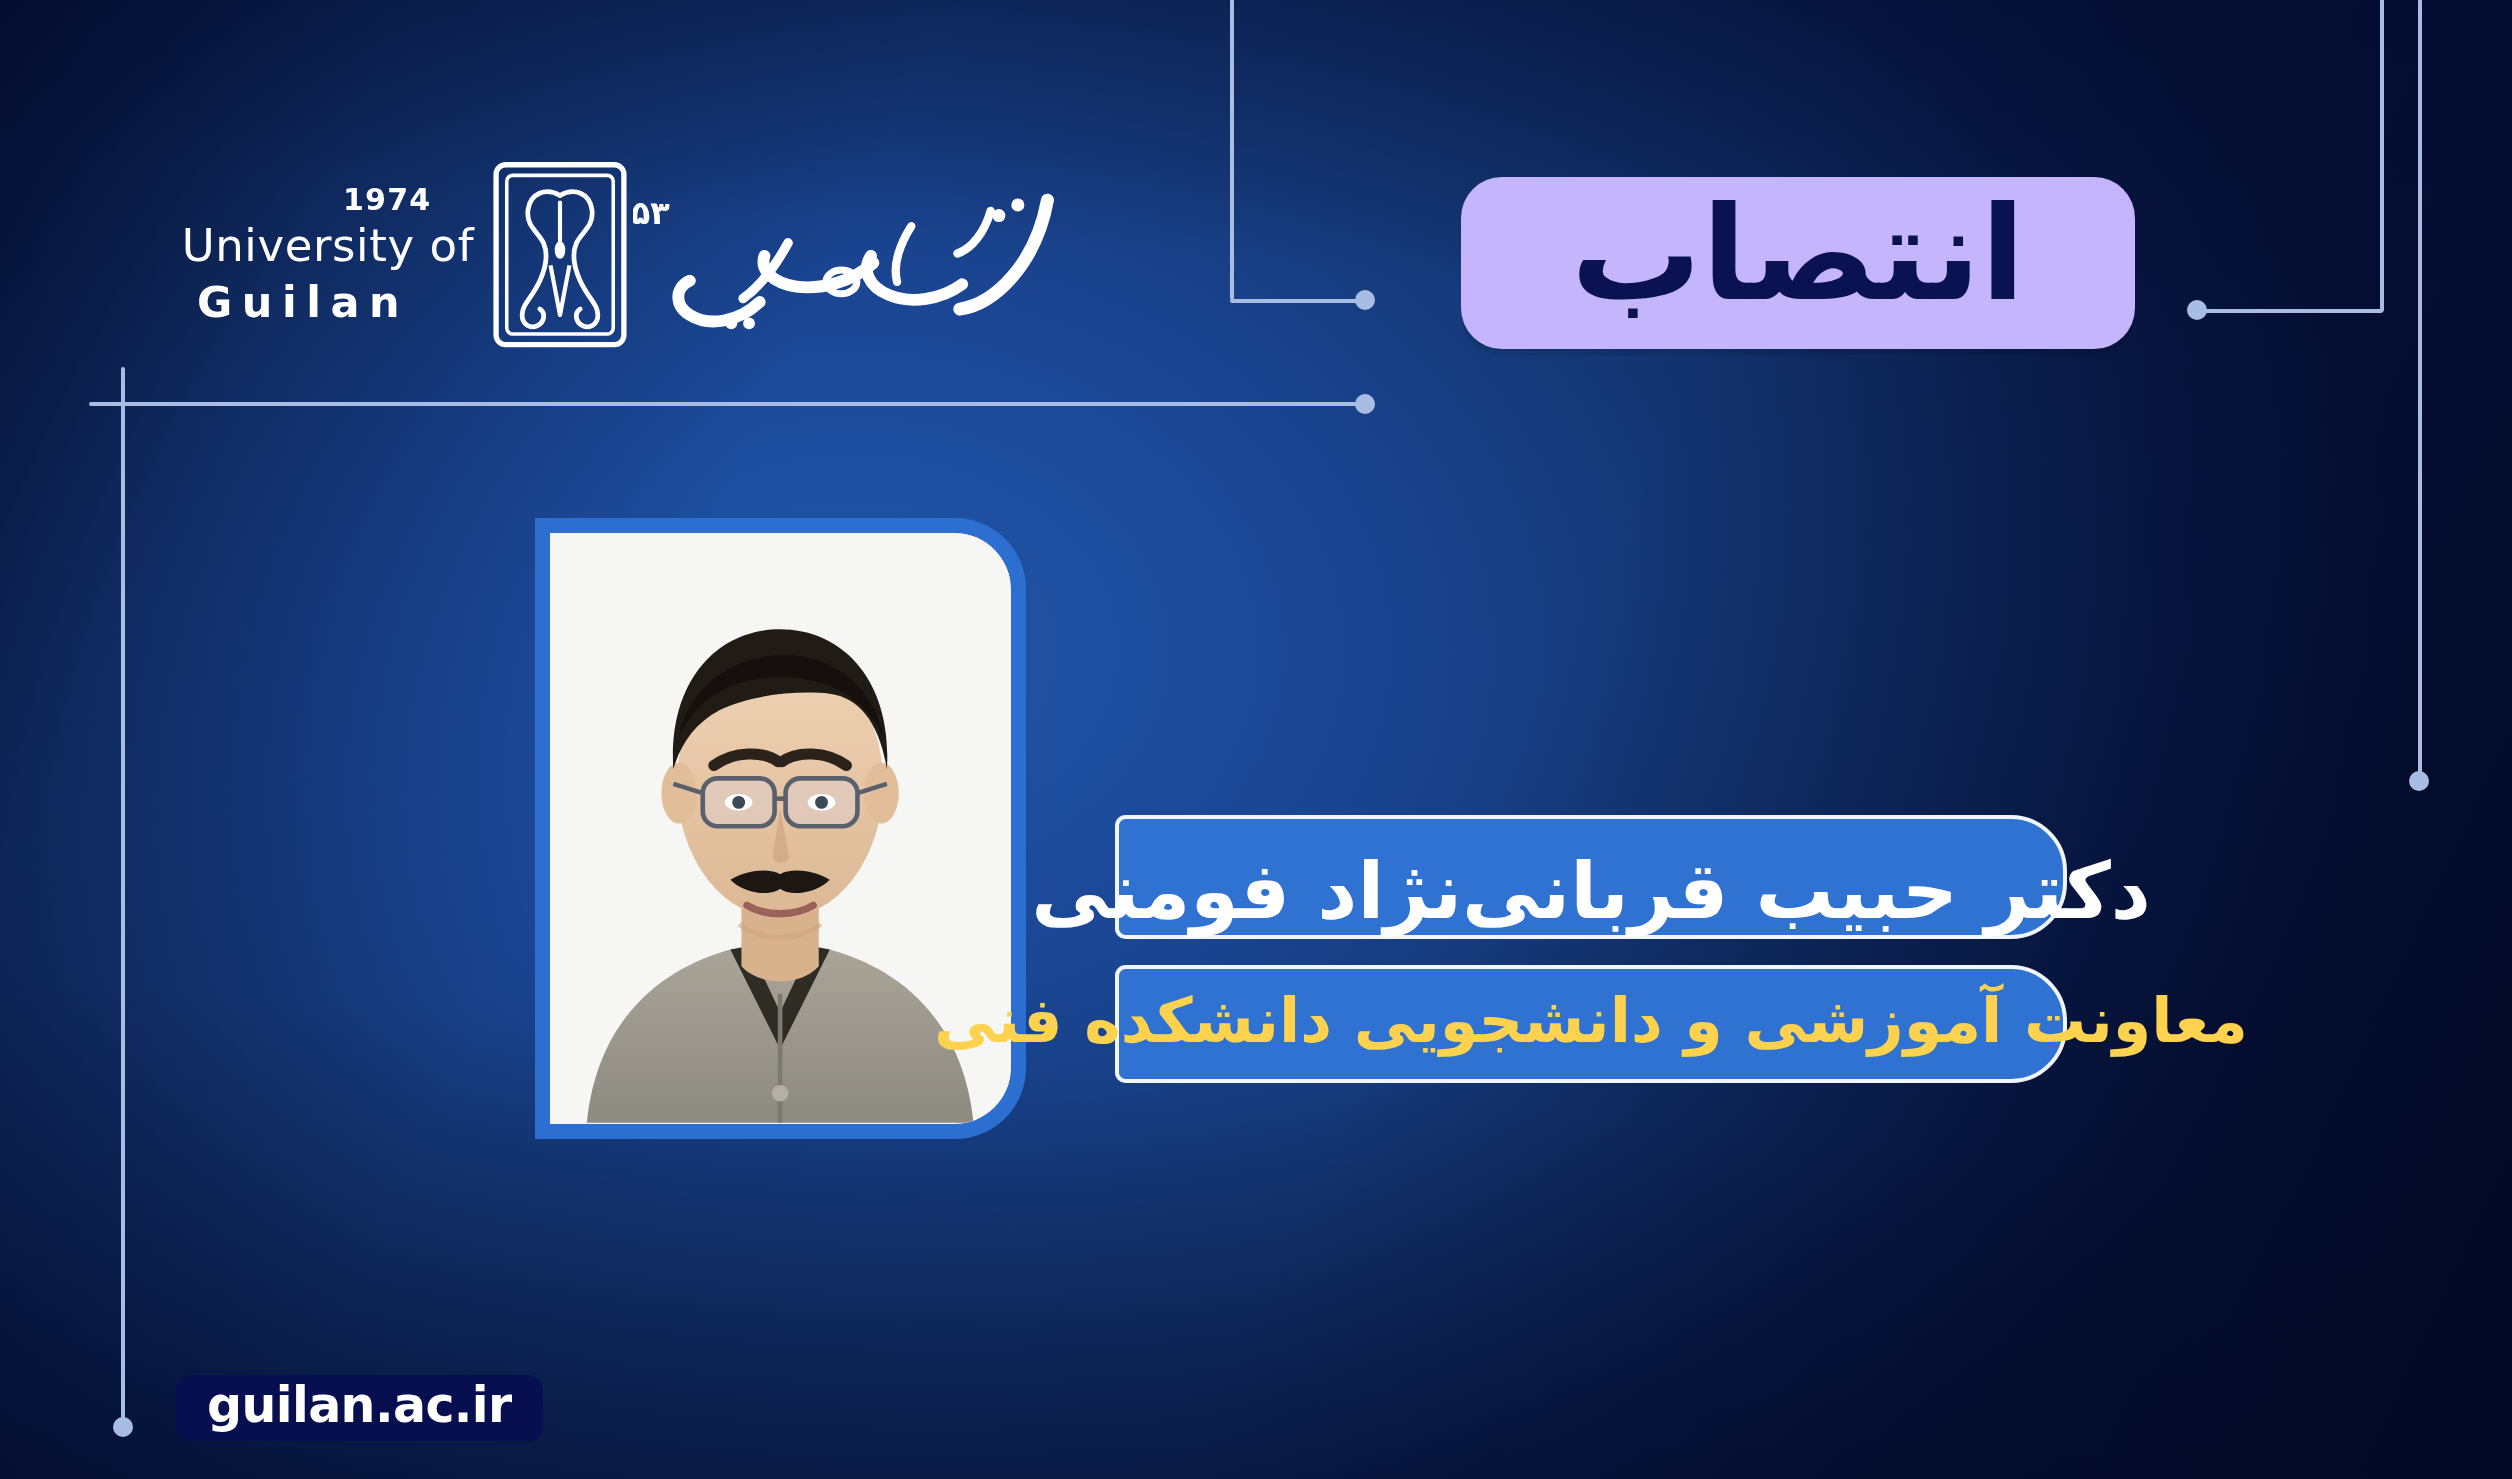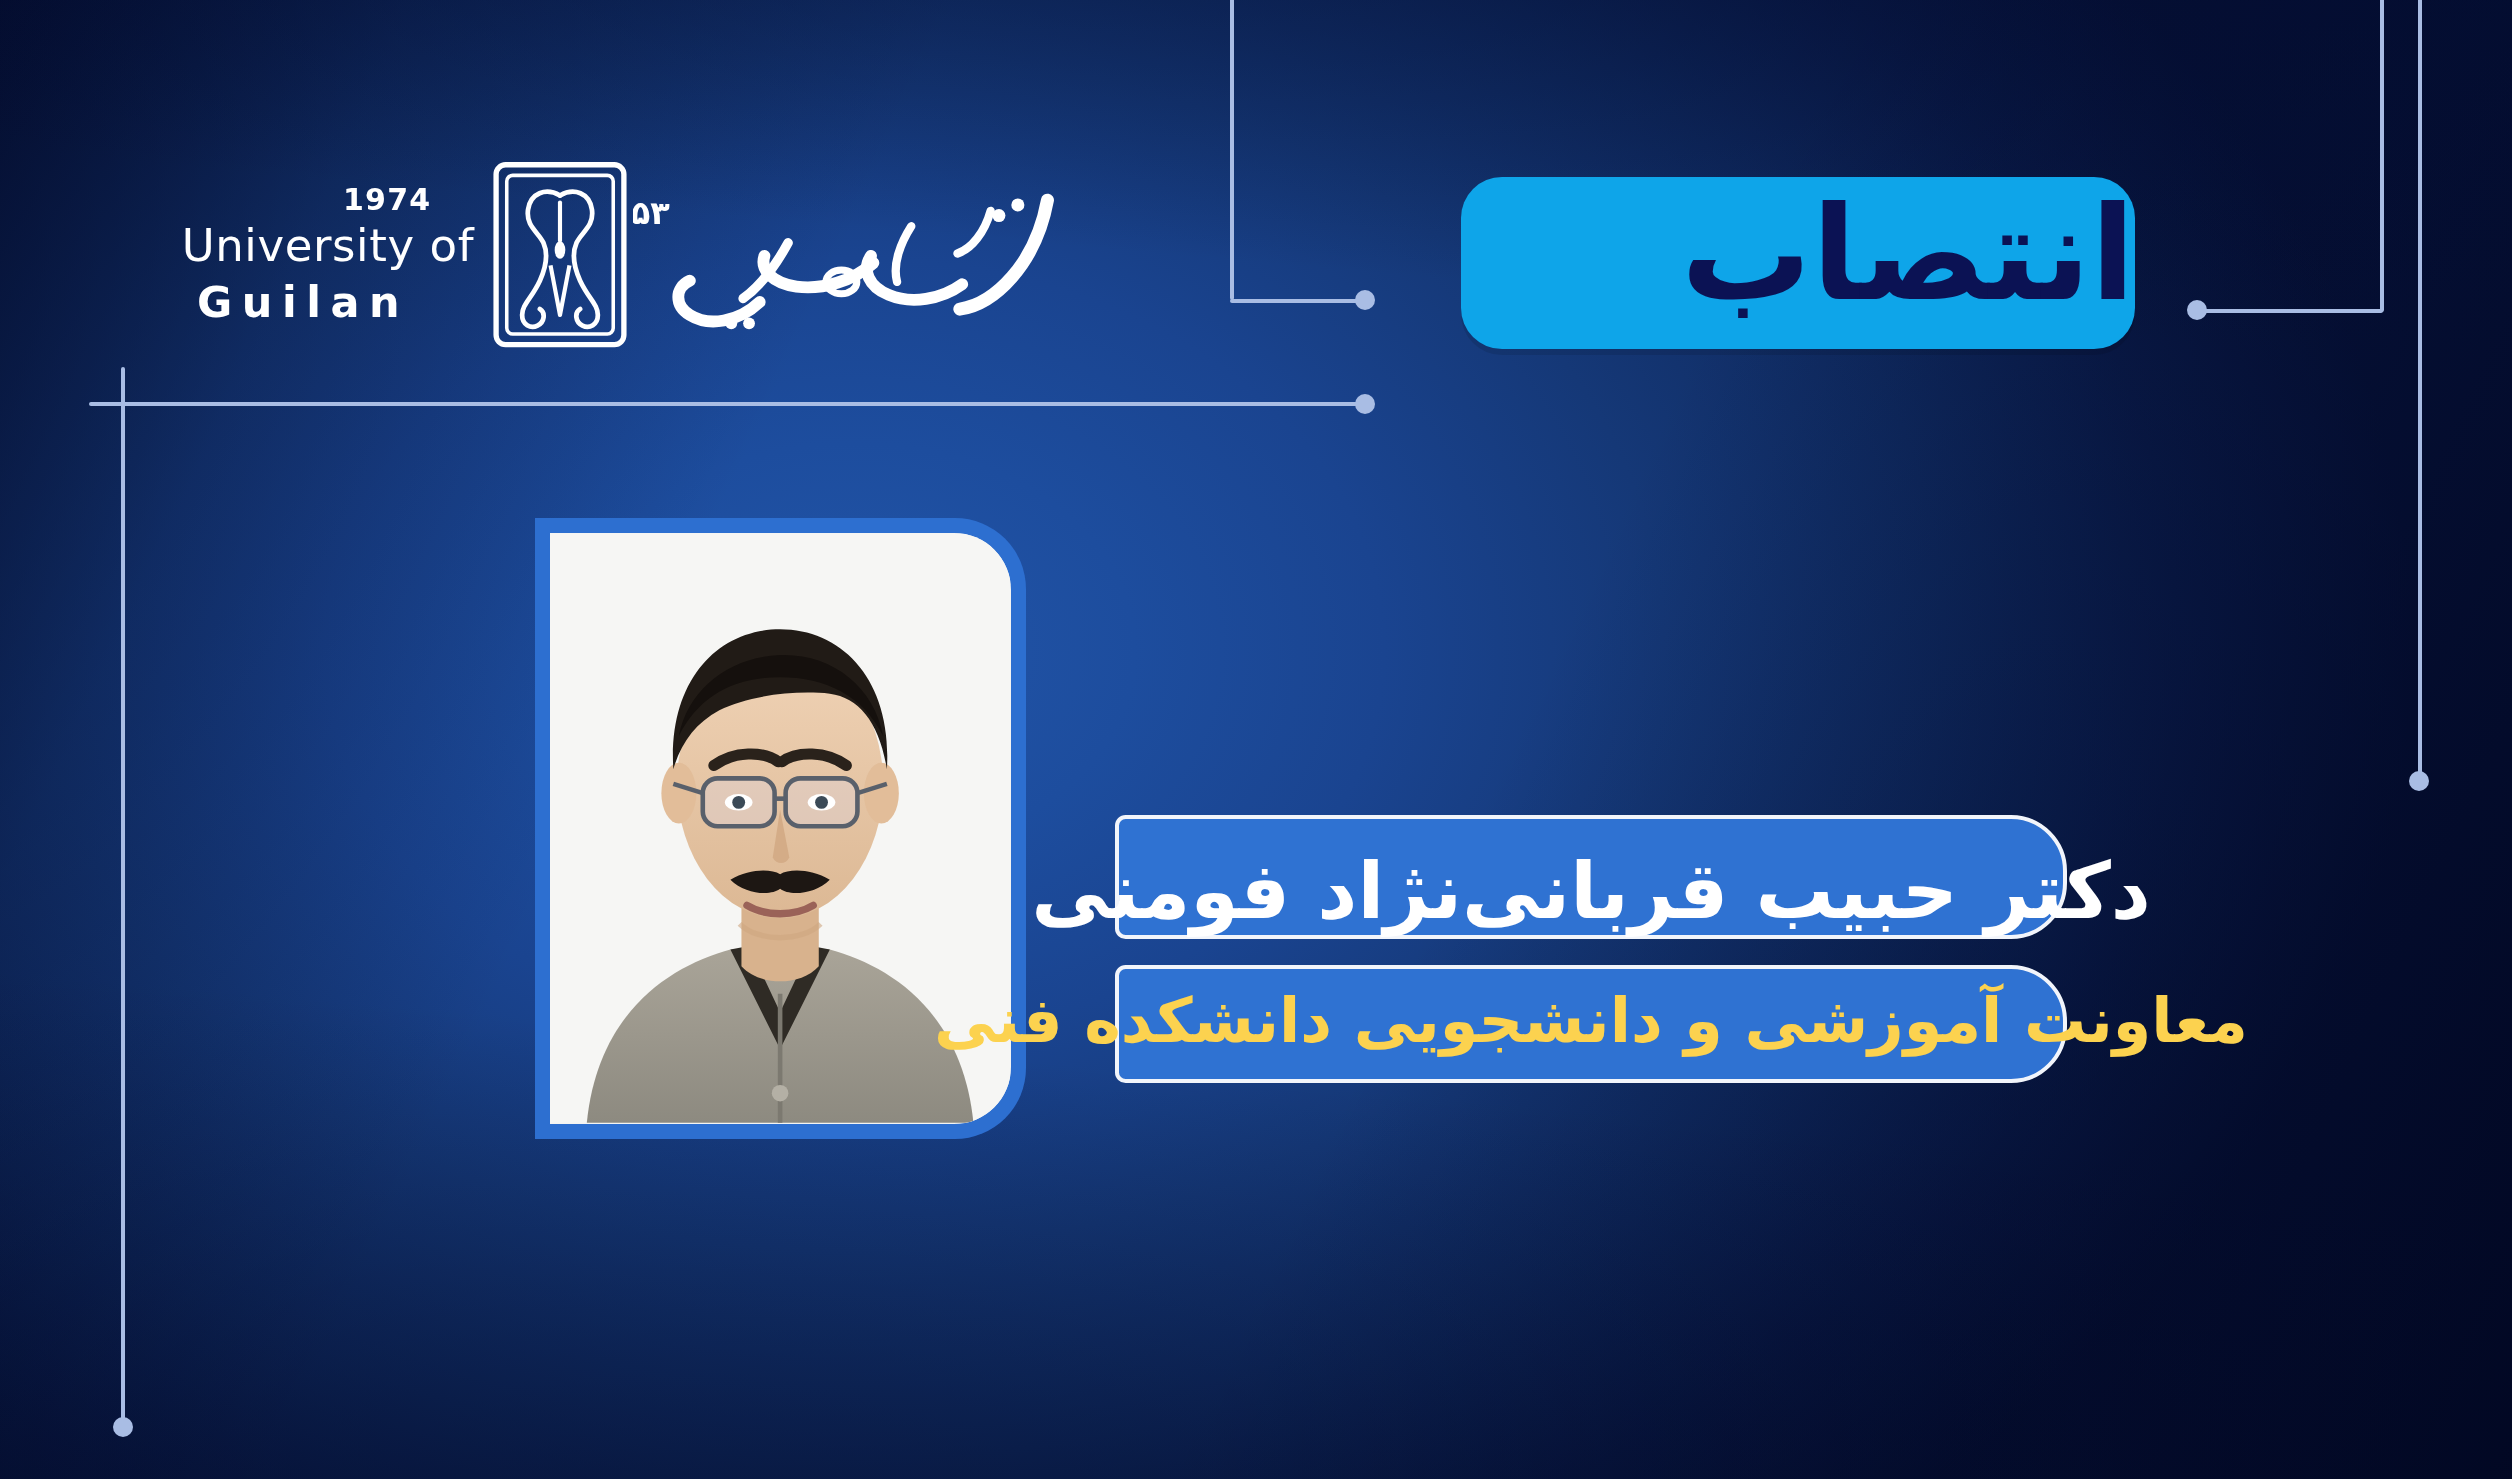--- a/index.html
+++ b/index.html
@@ -119,25 +119,26 @@
     position: relative;
   }
 
   
   .badge-appoint {
     position: absolute;
     left: 1461px;
     top: 177px;
     width: 674px;
     height: 172px;
-    background: #0ea5e9;
+    background: #c4b5fd;
     border-radius: 41px 41px 41px 41px;
     box-shadow: 0 6px 0 rgba(0,0,0,0.10);
     display: flex;
     align-items: center;
+    justify-content: center;
   }
   .badge-appoint span {
     color: #0b1254;
     font-size: 130px;
     font-weight: 700;
     line-height: 0.95;
     letter-spacing: -1.2px;
     transform: translateY(-8.3px);
     white-space: nowrap;
   }
@@ -388,15 +389,18 @@
   </div>
 
   <div class="banner banner-name">
     <span>دکتر حبیب قربانی‌نژاد فومنی</span>
   </div>
 
   <div class="banner banner-title">
     <span>معاونت آموزشی و دانشجویی دانشکده فنی</span>
   </div>
 
+  <div class="site-pill">
+    <span>guilan.ac.ir</span>
+  </div>
 
 </div>
 
 
 </body></html>

